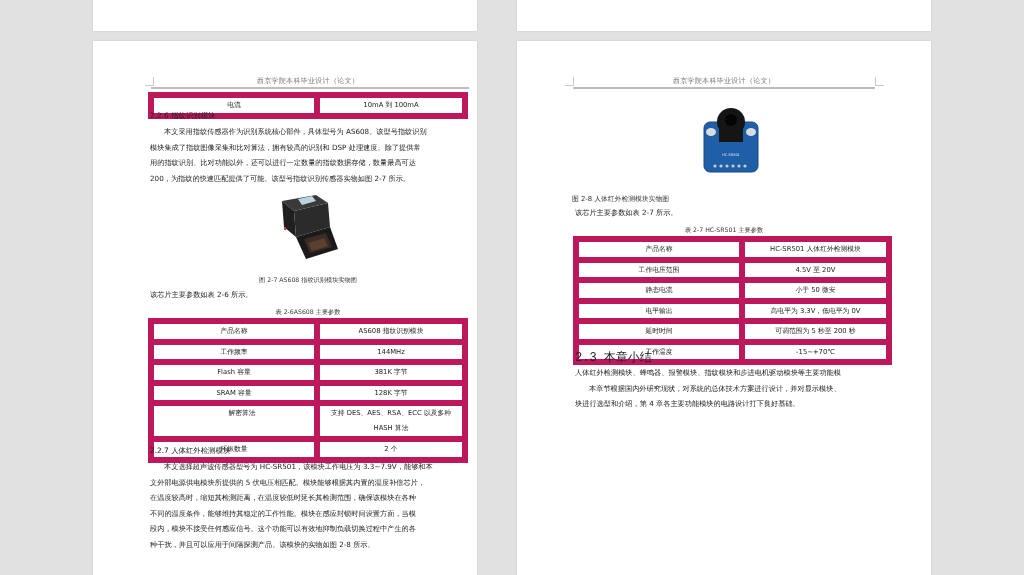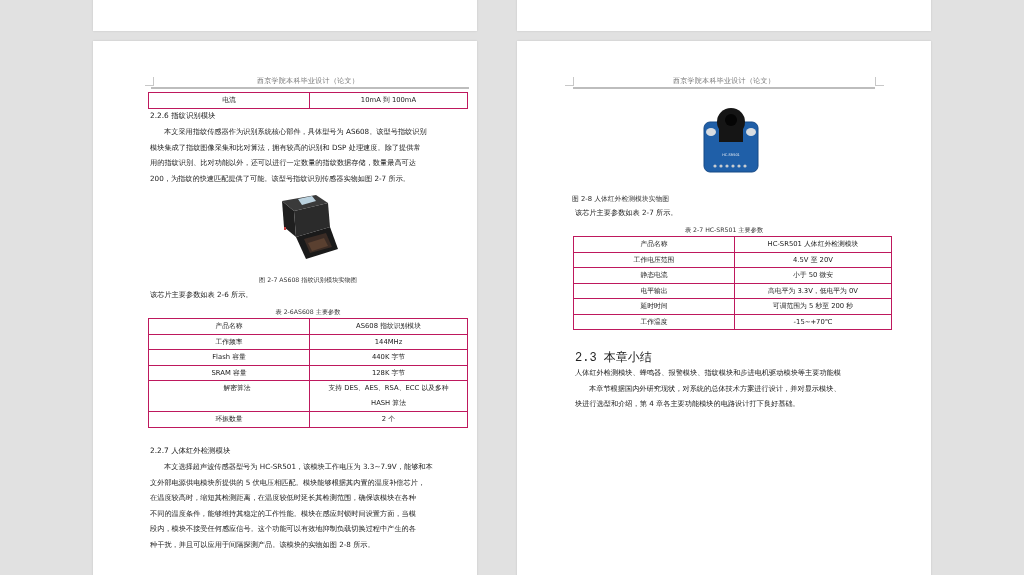--- a/index.html
+++ b/index.html
@@ -35,21 +35,21 @@
   .para .indent { display: inline-block; width: 14px; }
   .caption { position: absolute; font-size: 6.8px; color: #333; font-family: "DejaVu Sans", sans-serif; }
   .caption-small { position: absolute; font-size: 6.2px; color: #333; text-align: center; font-family: "DejaVu Sans", sans-serif; }
   .line { position: absolute; font-size: 7.2px; color: #222; font-family: "DejaVu Sans", sans-serif; }
 
   table.doc {
     position: absolute; border-collapse: collapse; font-size: 6.8px;
     font-family: "DejaVu Sans", sans-serif; color: #222;
   }
   table.doc td {
-    border: 1px solid #be185d; text-align: center; padding: 0; height: 14.5px; line-height: 14.5px;
+    border: 6px solid #be185d; text-align: center; padding: 0; height: 14.5px; line-height: 14.5px;
   }
   table.doc td.multi { line-height: 15px; height: 30px; }
 </style>
 </head>
 <body>
 
 <div class="page page-top-left"></div>
 <div class="page page-top-right"></div>
 
 <div class="page page-left">
@@ -96,21 +96,21 @@
         <tr>
           <td style="width:160px;">产品名称</td>
           <td>AS608 指纹识别模块</td>
         </tr>
     <tr>
           <td>工作频率</td>
           <td>144MHz</td>
         </tr>
     <tr>
           <td>Flash 容量</td>
-          <td>440K 字节</td>
+          <td>381K 字节</td>
         </tr>
     <tr>
           <td>SRAM 容量</td>
           <td>128K 字节</td>
         </tr>
     <tr>
       <td class="multi" style="vertical-align:top;padding-left:16px;">解密算法</td>
       <td class="multi">
             <div>支持 DES、AES、RSA、ECC 以及多种</div>
             <div>HASH 算法</div>

